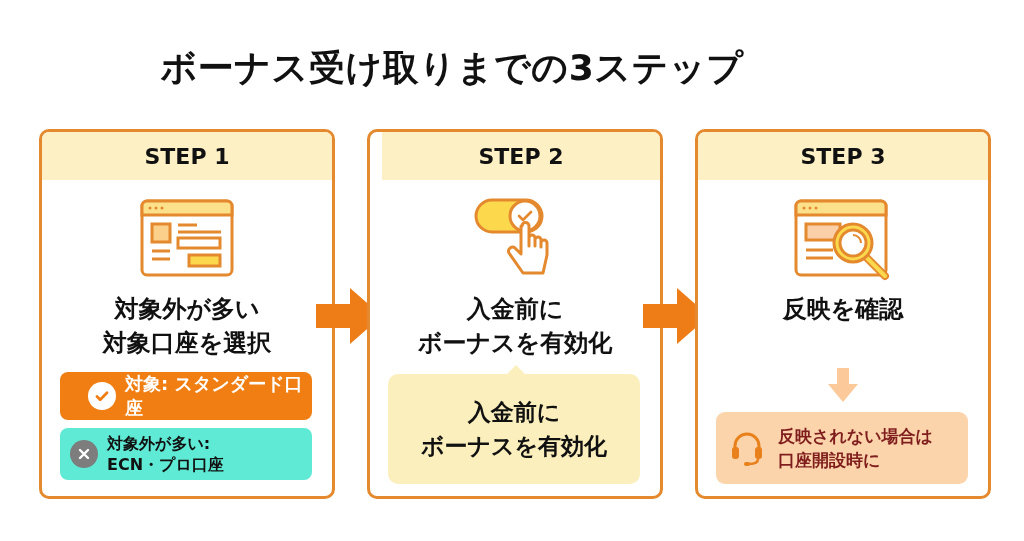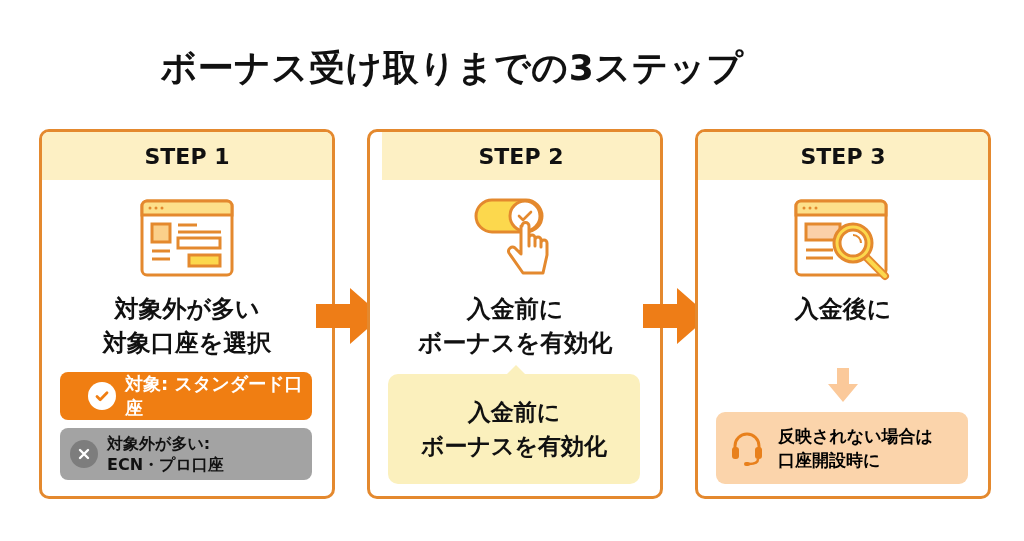--- a/index.html
+++ b/index.html
@@ -23,37 +23,37 @@
   .icon-wrap { position:absolute; left:0; width:100%; top:64px; display:flex; justify-content:center; }
   .card-text {
     position:absolute; left:0; width:100%; top:160px; text-align:center;
     font-size:24px; font-weight:bold; line-height:34px; color:#111;
   }
   .pill {
     position:absolute; left:18px; width:252px; border-radius:8px; box-sizing:border-box;
     display:flex; align-items:center; font-weight:bold;
   }
   .pill-ok { top:240px; height:48px; background:#f07e12; color:#fff; font-size:18px; padding-left:28px; }
-  .pill-ng { top:296px; height:52px; background:#a3a3a3; color:#111; font-size:16px; padding-left:10px; line-height:21px; }
+  .pill-ng { top:296px; height:52px; background:#5eead4; color:#111; font-size:16px; padding-left:10px; line-height:21px; }
   .circle { width:28px; height:28px; border-radius:50%; display:flex; align-items:center; justify-content:center; margin-right:9px; flex:none; }
   .circle-ok { background:#fff; }
   .circle-ng { background:#7d7d7d; }
   .bubble {
     position:absolute; left:18px; width:252px; top:242px; height:110px;
     background:#fbf0bd; border-radius:10px; display:flex; align-items:center; justify-content:center;
     text-align:center; font-size:23px; font-weight:bold; line-height:34px; color:#111;
   }
   .bubble:before {
     content:""; position:absolute; left:119px; top:-9px; border-left:9px solid transparent; border-right:9px solid transparent; border-bottom:9px solid #fbf0bd;
   }
   .down-arrow { position:absolute; left:130px; top:236px; }
   .support {
     position:absolute; left:18px; width:252px; top:280px; height:72px;
     background:#fbd4ab; border-radius:9px; display:flex; align-items:center; box-sizing:border-box; padding-left:14px;
-    font-size:17px; font-weight:bold; line-height:24px; color:#000000;
+    font-size:17px; font-weight:bold; line-height:24px; color:#7f1d1d;
   }
   .arrow { position:absolute; top:288px; }
 </style>
 </head>
 <body>
 
 <div class="title">ボーナス受け取りまでの3ステップ</div>
 
 <div class="card" style="left:39px;">
   <div class="card-head">STEP 1</div>
@@ -141,21 +141,21 @@
       <line x1="13" y1="52" x2="40" y2="52" stroke="#e4892e" stroke-width="3"></line>
       <line x1="13" y1="60" x2="40" y2="60" stroke="#e4892e" stroke-width="3"></line>
       <line x1="72" y1="58" x2="92" y2="78" stroke="#e4892e" stroke-width="8" stroke-linecap="round"></line>
       <line x1="72" y1="58" x2="92" y2="78" stroke="#fcd84d" stroke-width="4" stroke-linecap="round"></line>
       <circle cx="60" cy="45" r="19" fill="#fcd84d" stroke="#e4892e" stroke-width="3"></circle>
       <circle cx="60" cy="45" r="13" fill="#fff" stroke="#e4892e" stroke-width="3"></circle>
       <path d="M60 37a8 8 0 0 1 8 8" fill="none" stroke="#e4892e" stroke-width="2"></path>
     </svg>
   </div>
   <div class="card-text">
-    <div>入金後に</div>
+    <div>反映を確認</div>
   </div>
   <svg class="down-arrow" width="30" height="34" viewBox="0 0 30 34">
     <path d="M9 0h12v16h9L15 34 0 16h9z" fill="#fbc99a"></path>
   </svg>
   <div class="support">
     <svg width="34" height="36" viewBox="0 0 34 36" style="margin-right:14px;flex:none;">
       <path d="M5 20v-4a12 12 0 0 1 24 0v4" fill="none" stroke="#e8801c" stroke-width="3"></path>
       <rect x="2" y="17" width="7" height="12" rx="3" fill="#e8801c"></rect>
       <rect x="25" y="17" width="7" height="12" rx="3" fill="#e8801c"></rect>
       <path d="M28 29c0 4-4 5-9 5" fill="none" stroke="#e8801c" stroke-width="2.5"></path>

